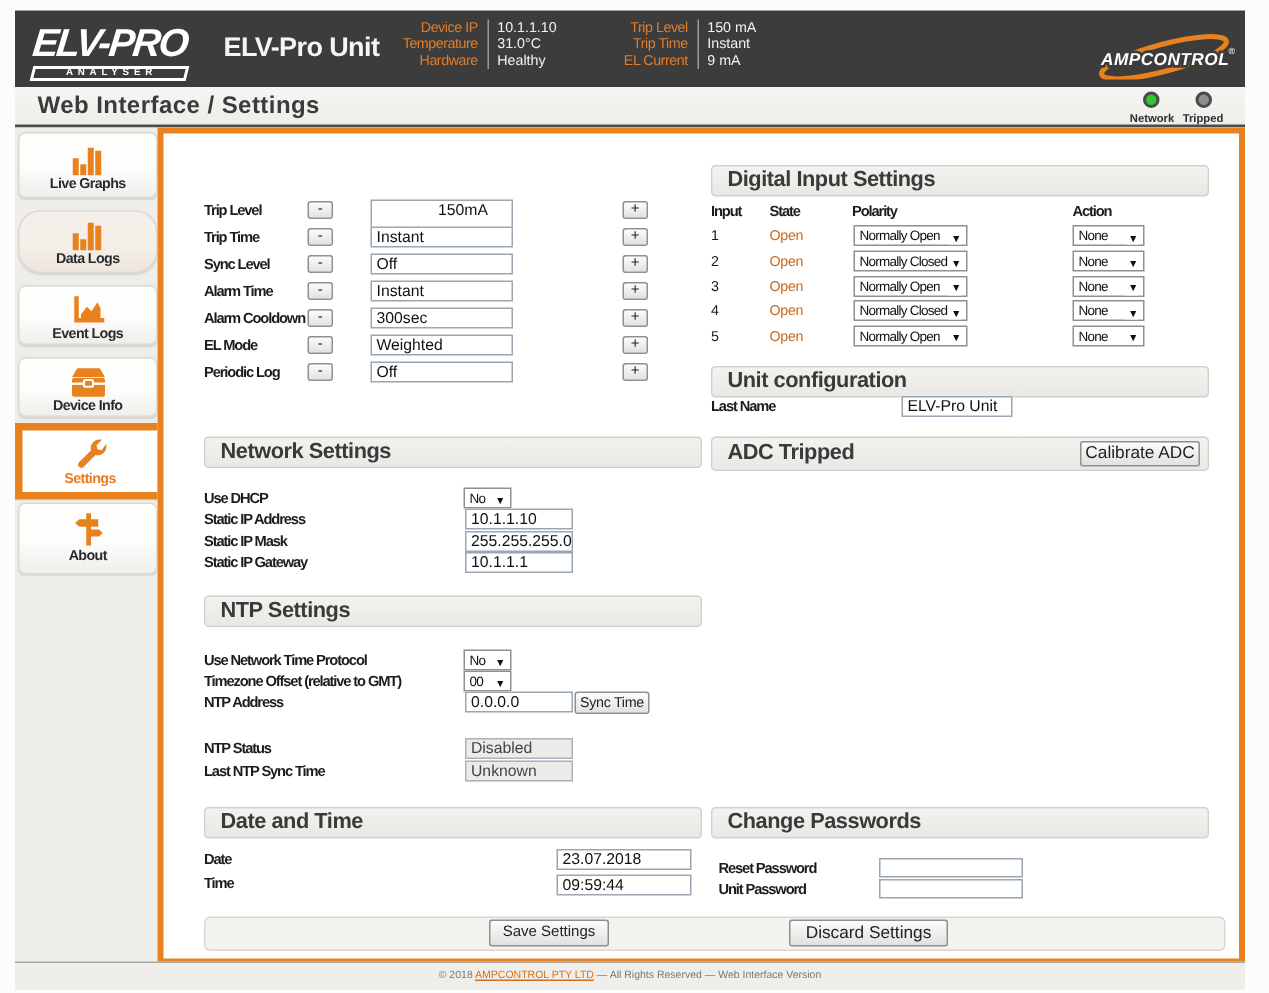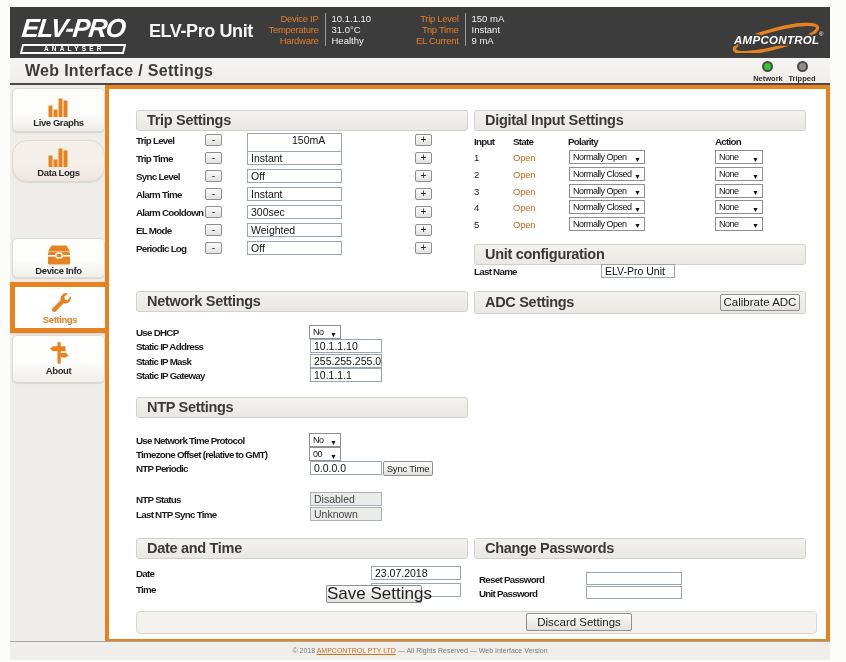--- a/index.html
+++ b/index.html
@@ -112,20 +112,28 @@
       <svg width="21" height="19" viewBox="0 0 21 19">
         <g fill="#E8821E">
           <rect x="0.5" y="7.5" width="4" height="11.5"></rect>
           <rect x="5.5" y="11.5" width="4" height="7.5"></rect>
           <rect x="10.5" y="0.5" width="4" height="18.5"></rect>
           <rect x="15.5" y="2.5" width="4" height="16.5"></rect>
         </g>
       </svg>
       <div class="lab" style="">Data Logs</div>
     </div>
+<div class="sitem" style="top:105px;height:40px;">
+      <div style="height:6px"></div>
+      <svg width="22" height="20" viewBox="0 0 22 20">
+        <path d="M3 0.5 v16 h18.5" fill="none" stroke="#E8821E" stroke-width="3"></path>
+        <path d="M6 17 v-4.5 l4-5 3 3 4-6 2 4 v8.5 z" fill="#E8821E"></path>
+      </svg>
+      <div class="lab" style="">Event Logs</div>
+    </div>
 <div class="sitem" style="top:153px;height:40px;">
       <div style="height:6px"></div>
       <svg width="24" height="20" viewBox="0 0 24 20">
         <g fill="#E8821E">
 <path d="M4.5 0.5 h15 l3.5 6 h-22 z"></path>
           <rect x="1" y="7" width="22" height="12.5" rx="1.5"></rect>
         </g>
 <rect x="1" y="10" width="22" height="1.6" fill="#fff"></rect>
         <rect x="9" y="8.3" width="6" height="4.5" rx="1" fill="#E8821E" stroke="#fff" stroke-width="1.4"></rect>
       </svg>
@@ -144,21 +152,20 @@
         <g fill="#E8821E">
 <rect x="11.5" y="1.2" width="3.2" height="21.5"></rect>
 <path d="M7 5.2 h12.5 v5 H7 L4 7.7 z"></path>
 <path d="M14.5 12 h5.5 l2.5 2.3 -2.5 2.3 h-5.5 z"></path>
         </g>
       </svg>
       <div class="lab" style="">About</div>
     </div>
 </div>
 <div class="abs" id="frame">
-<div class="phead" style="left:27px;top:21px;">Trip Settings</div>
 <div class="lbl" style="left:27px;top:45px;">Trip Level</div>
 <div class="btn" style="left:96px;top:45px;width:17px;height:12px;line-height:10px;">-</div>
 <div class="inp" style="left:138px;top:44px;width:95px;height:28px;padding-left:44px;">150mA</div>
 <div class="btn" style="left:306px;top:45px;width:17px;height:12px;line-height:10px;">+</div>
 <div class="lbl" style="left:27px;top:63px;">Trip Time</div>
 <div class="btn" style="left:96px;top:63px;width:17px;height:12px;line-height:10px;">-</div>
 <div class="inp" style="left:138px;top:62px;width:95px;height:14px;">Instant</div>
 <div class="btn" style="left:306px;top:63px;width:17px;height:12px;line-height:10px;">+</div>
 <div class="lbl" style="left:27px;top:81px;">Sync Level</div>
 <div class="btn" style="left:96px;top:81px;width:17px;height:12px;line-height:10px;">-</div>
@@ -187,21 +194,21 @@
 <div class="inp" style="left:201px;top:250.4px;width:72px;height:14px;">10.1.1.10</div>
 <div class="lbl" style="left:27px;top:265.8px;">Static IP Mask</div>
 <div class="inp" style="left:201px;top:264.8px;width:72px;height:14px;">255.255.255.0</div>
 <div class="lbl" style="left:27px;top:280.2px;">Static IP Gateway</div>
 <div class="inp" style="left:201px;top:279.2px;width:72px;height:14px;">10.1.1.1</div>
 <div class="phead" style="left:27px;top:308px;">NTP Settings</div>
 <div class="lbl" style="left:27px;top:345px;">Use Network Time Protocol</div>
 <div class="sel" style="left:200px;top:344px;width:32px;height:14px;">No<span class="ar">▼</span></div>
 <div class="lbl" style="left:27px;top:359px;">Timezone Offset (relative to GMT)</div>
 <div class="sel" style="left:200px;top:358px;width:32px;height:14px;">00<span class="ar">▼</span></div>
-<div class="lbl" style="left:27px;top:373px;">NTP Periodic</div>
+<div class="lbl" style="left:27px;top:373px;">NTP Address</div>
 <div class="inp" style="left:201px;top:372px;width:72px;height:14px;">0.0.0.0</div>
 <div class="btn" style="left:274px;top:371.5px;width:50px;height:15px;line-height:13px;font-size:9.5px;letter-spacing:-0.2px;">Sync Time</div>
 <div class="lbl" style="left:27px;top:404px;">NTP Status</div>
 <div class="inp ro" style="left:201px;top:403px;width:72px;height:14px;">Disabled</div>
 <div class="lbl" style="left:27px;top:419px;">Last NTP Sync Time</div>
 <div class="inp ro" style="left:201px;top:418px;width:72px;height:14px;">Unknown</div>
 <div class="phead" style="left:27px;top:449px;">Date and Time</div>
 <div class="lbl" style="left:27px;top:478px;">Date</div>
 <div class="inp" style="left:262px;top:477px;width:90px;height:14px;">23.07.2018</div>
 <div class="lbl" style="left:27px;top:494px;">Time</div>
@@ -227,23 +234,23 @@
 <div class="otxt" style="left:404px;top:112.20000000000002px;">Open</div>
 <div class="sel" style="left:460px;top:111.20000000000002px;width:76px;height:14px;">Normally Closed<span class="ar">▼</span></div>
 <div class="sel" style="left:606px;top:111.20000000000002px;width:48px;height:14px;">None<span class="ar">▼</span></div>
 <div class="txt" style="left:365px;top:128.8px;">5</div>
 <div class="otxt" style="left:404px;top:128.8px;">Open</div>
 <div class="sel" style="left:460px;top:127.80000000000001px;width:76px;height:14px;">Normally Open<span class="ar">▼</span></div>
 <div class="sel" style="left:606px;top:127.80000000000001px;width:48px;height:14px;">None<span class="ar">▼</span></div>
 <div class="phead" style="left:365px;top:155px;">Unit configuration</div>
 <div class="lbl" style="left:365px;top:176px;">Last Name</div>
 <div class="inp" style="left:492px;top:175px;width:74px;height:14px;">ELV-Pro Unit</div>
-<div class="phead" style="left:365px;top:201.5px;height:23px;line-height:21px;">ADC Settings</div>
+<div class="phead" style="left:365px;top:201.5px;height:23px;line-height:21px;">ADC Tripped</div>
 <div class="btn" style="left:611px;top:204.5px;width:80px;height:17px;line-height:15px;font-size:11.5px;">Calibrate ADC</div>
 <div class="phead" style="left:365px;top:449px;">Change Passwords</div>
 <div class="lbl" style="left:370px;top:484px;">Reset Password</div>
 <div class="inp" style="left:477px;top:483px;width:96px;height:13px;"></div>
 <div class="lbl" style="left:370px;top:498px;">Unit Password</div>
 <div class="inp" style="left:477px;top:497px;width:96px;height:13px;"></div>
 <div class="abs" style="left:27px;top:521.5px;width:681px;height:23px;background:#f3f2ef;border:1px solid #d9d7d2;border-radius:4px;"></div>
-<div class="btn" style="left:217px;top:496px;width:96px;height:18px;line-height:16px;font-size:17px;">Save Settings</div>
+<div class="btn" style="left:217px;top:524px;width:80px;height:18px;line-height:16px;font-size:10px;">Save Settings</div>
 <div class="btn" style="left:417px;top:524px;width:106px;height:18px;line-height:16px;font-size:11.5px;">Discard Settings</div>
 </div>
 <div class="abs" id="foot">© 2018 <a>AMPCONTROL PTY LTD</a> — All Rights Reserved — Web Interface Version</div>
 </body></html>

